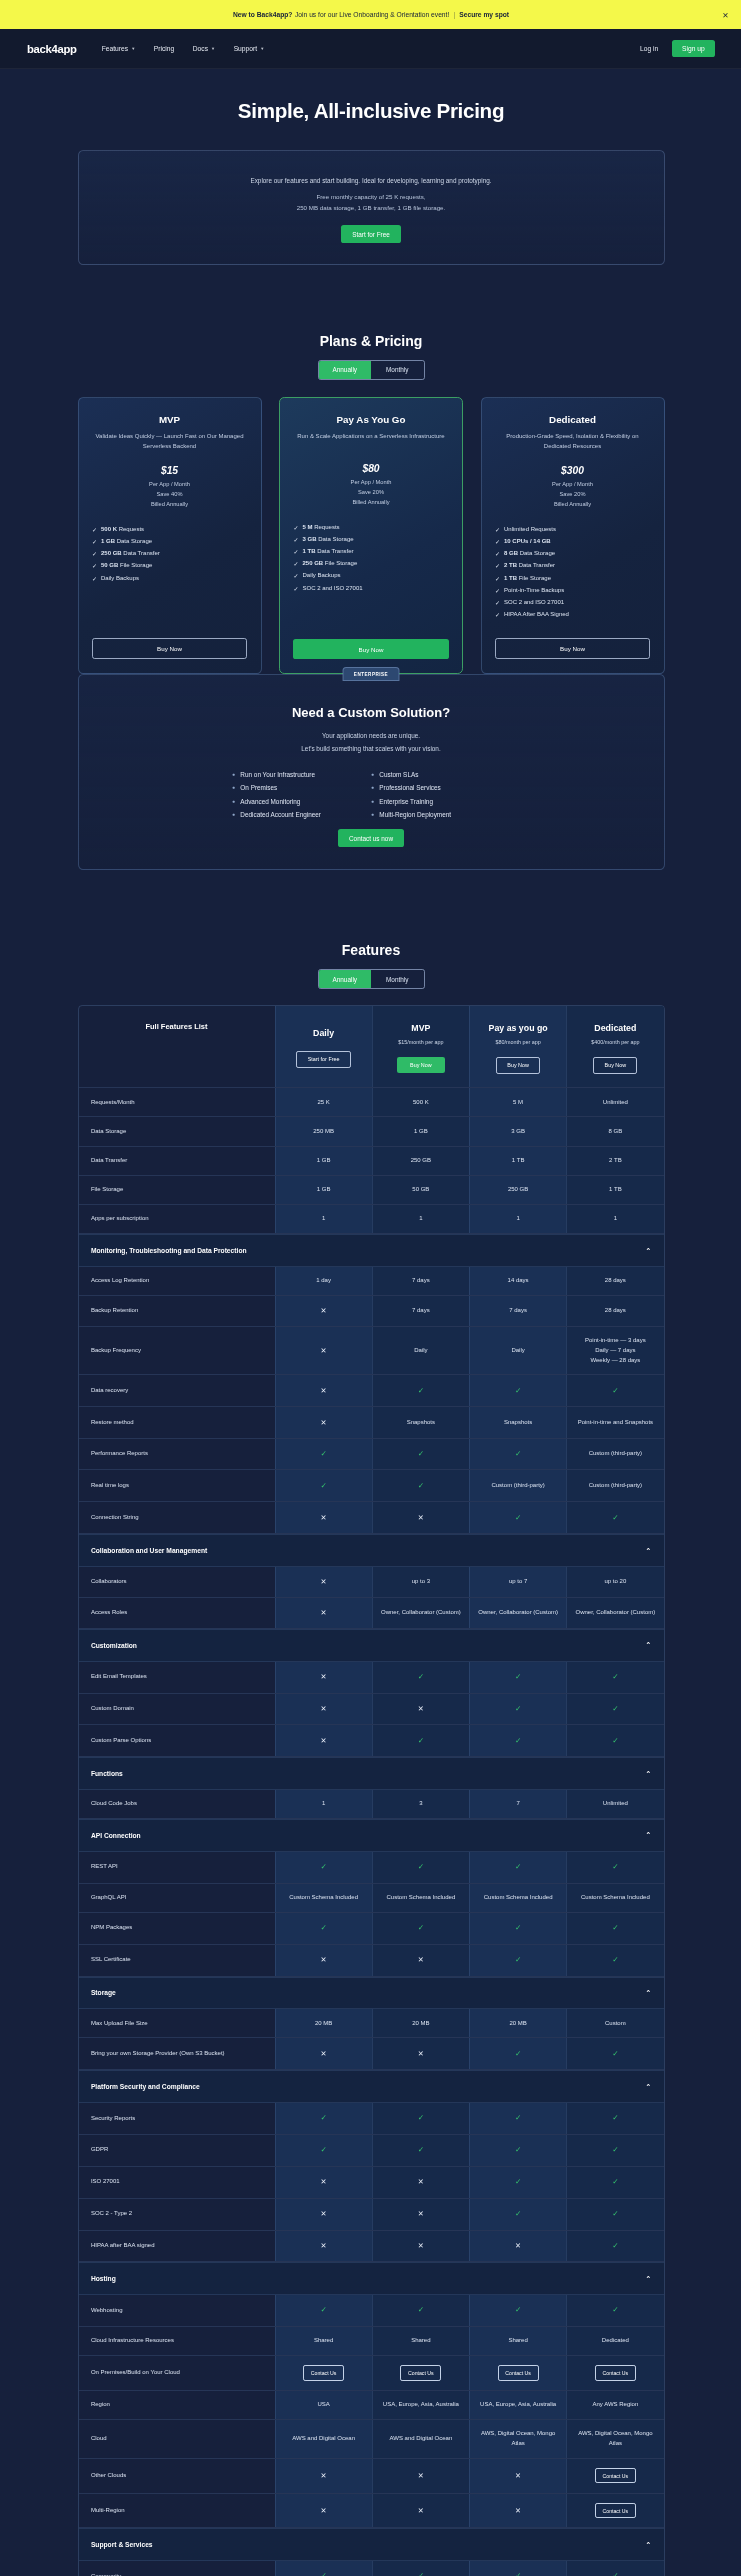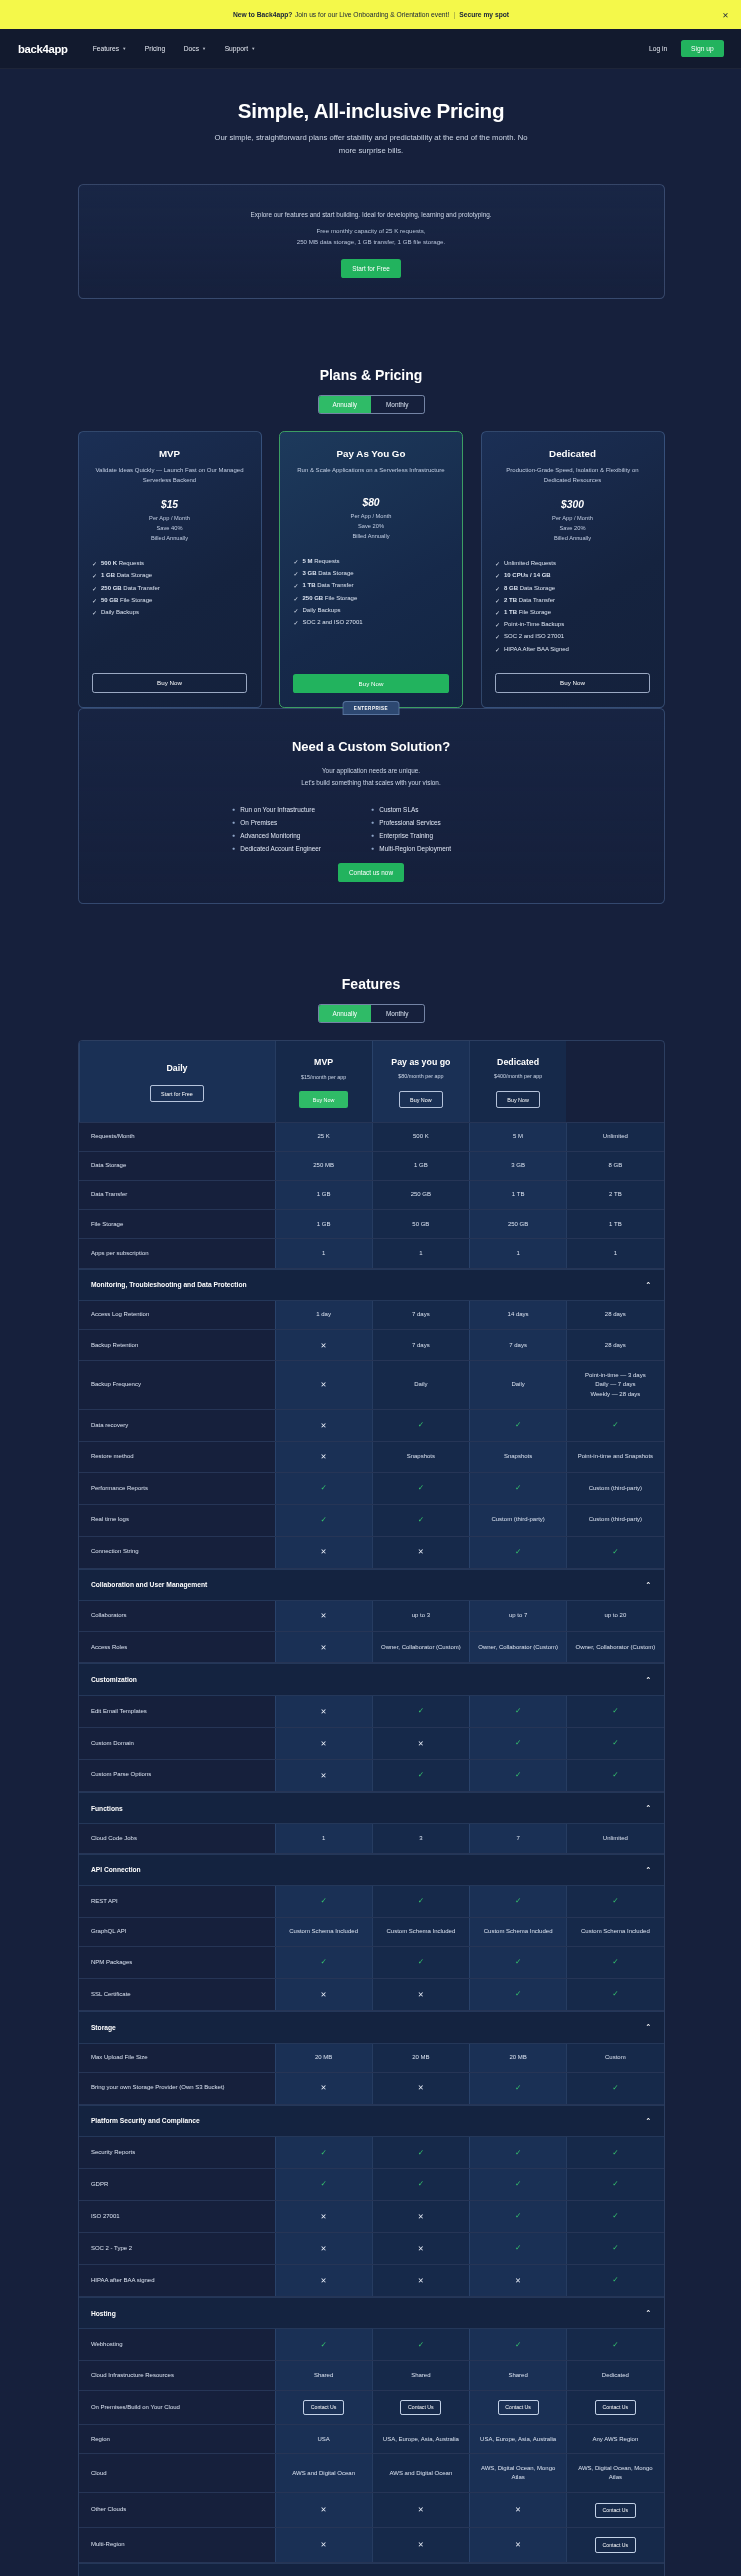--- a/index.html
+++ b/index.html
@@ -23,21 +23,21 @@
   .announce b { font-weight: 700; }
   .announce .divider { margin: 0 4.1px; color: #16203a; opacity: .5; }
   .announce .cta { font-weight: 700; text-decoration: none; color: #16203a; }
   .announce .close { position: absolute; right: 13.4px; top: 50%; transform: translateY(-50%); font-size: 7.7px; cursor: pointer; }
 
   
   .nav {
     background: #121a2e;
     height: 40px;
     display: flex; align-items: center;
-    padding: 0 18px;
+    padding: 0 27px;
     border-bottom: 0.5px solid rgba(255,255,255,.05);
   }
   .logo { font-size: 11.3px; font-weight: 700; letter-spacing: -0.3px; margin-right: 25px; }
   .nav-links { display: flex; align-items: center; gap: 18.5px; }
   .nav-link { font-size: 6.7px; color: #e8ecf4; display: flex; align-items: center; gap: 3.1px; cursor: pointer; text-decoration: none; }
   .caret { font-size: 4.1px; opacity: .8; }
   .nav-right { margin-left: auto; display: flex; align-items: center; gap: 13.4px; }
   .login { font-size: 6.7px; color: #e8ecf4; cursor: pointer; }
   .signup { background: #22b35e; color: #fff; font-size: 6.7px; padding: 5.2px 10.3px; border-radius: 2.6px; border: none; cursor: pointer; font-family: inherit; }
 
@@ -170,21 +170,20 @@
   </div>
   <div class="nav-right">
     <span class="login">Log in</span>
     <button class="signup">Sign up</button>
   </div>
 </div>
 
 <div class="hero">
   <div class="wrap">
     <h1>Simple, All-inclusive Pricing</h1>
-    <p style="max-width:330px;margin:8.2px auto 0">Our simple, straightforward plans offer stability and predictability at the end of the month. No more surprise bills.</p>
 
     <div class="free-card">
       <div class="sub">Explore our features and start building. Ideal for developing, learning and prototyping.</div>
       <div class="cap">
         <div>Free monthly capacity of 25 K requests,</div>
         <div>250 MB data storage, 1 GB transfer, 1 GB file storage.</div>
       </div>
       <button class="btn-green">Start for Free</button>
     </div>
 
@@ -363,20 +362,21 @@
     </div>
 
     <div class="feat-sec">
       <div class="section-title">Features</div>
       <div class="toggle">
         <div class="on">Annually</div>
         <div>Monthly</div>
       </div>
       <div class="table" id="feature-table">
           <div class="trow head-row">
+            <div class="tcell label">Full Features List</div>
             <div class="tcell col-a">
     <span class="plan-name">Daily</span>
 
     <button class="head-btn-o">Start for Free</button>
   </div>
             <div class="tcell col-b">
     <span class="plan-name">MVP</span>
     <span class="plan-price">$15/month per app</span>
     <button class="head-btn-f">Buy Now</button>
   </div>

